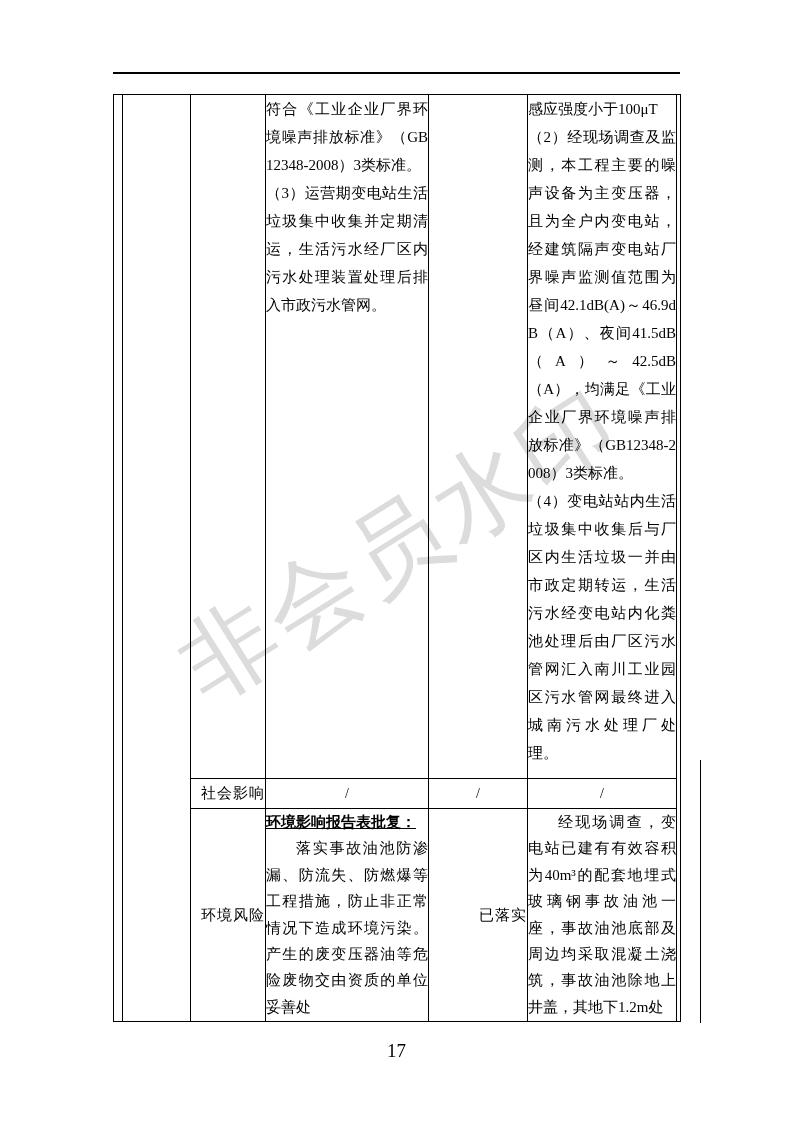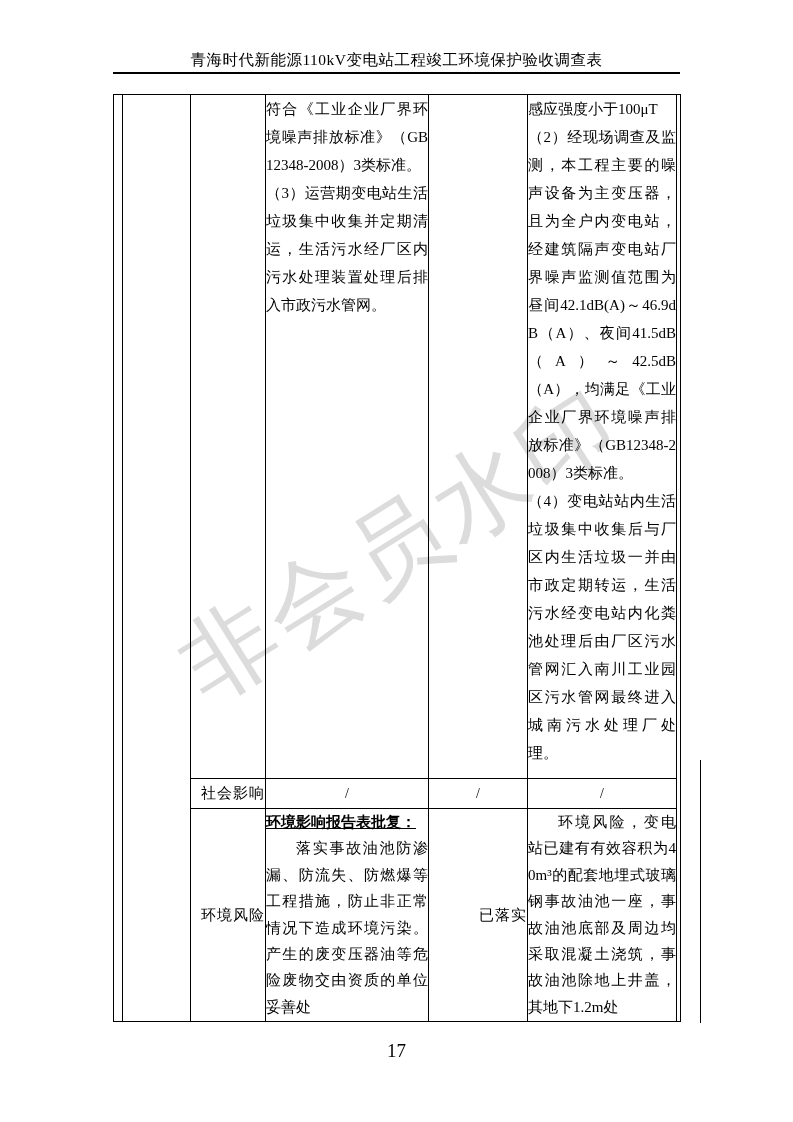--- a/index.html
+++ b/index.html
@@ -74,21 +74,20 @@
     text-align:center;font-size:19px;z-index:3;
   }
 </style>
 </head>
 <body>
 
 <div class="page">
 
   <div class="watermark">非会员水印</div>
 
-  <div class="doc-title">青海时代新能源110kV变电站工程竣工环境保护验收调查表</div>
   <div class="title-rule"></div>
 
   <table class="survey">
     <colgroup>
       <col style="width:9px">
       <col style="width:68px">
       <col style="width:75px">
       <col style="width:163px">
       <col style="width:99px">
       <col style="width:149px">
@@ -118,21 +117,21 @@
       <td class="slash-cell">/</td>
     </tr>
     <tr class="r3">
       <td class="center-cell bottom-edge">环境风险</td>
       <td class="content bottom-edge">
         <p class="bold-head">环境影响报告表批复：</p>
         <p class="indent2">落实事故油池防渗漏、防流失、防燃爆等工程措施，防止非正常情况下造成环境污染。产生的废变压器油等危险废物交由资质的单位妥善处</p>
       </td>
       <td class="center-cell bottom-edge">已落实</td>
       <td class="content bottom-edge">
-        <p class="indent2">环境风险，变电站已建有有效容积为40m³的配套地埋式玻璃钢事故油池一座，事故油池底部及周边均采取混凝土浇筑，事故油池除地上井盖，其地下1.2m处</p>
+        <p class="indent2">经现场调查，变电站已建有有效容积为40m³的配套地埋式玻璃钢事故油池一座，事故油池底部及周边均采取混凝土浇筑，事故油池除地上井盖，其地下1.2m处</p>
       </td>
     </tr>
   </tbody>
     </table>
 
   <div class="right-rule"></div>
 
   <div class="page-number">17</div>
 
 </div>

